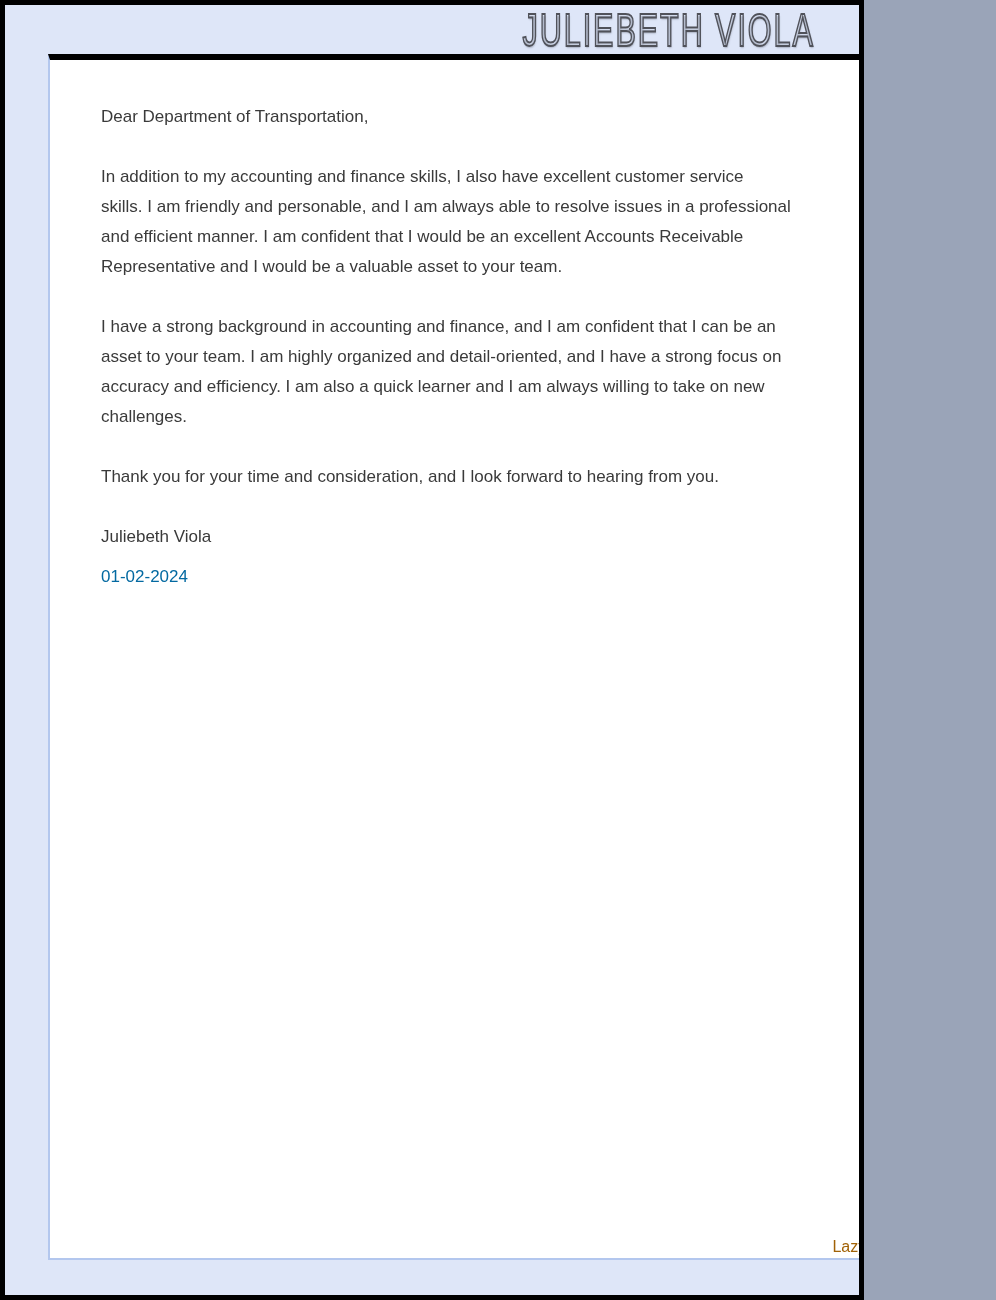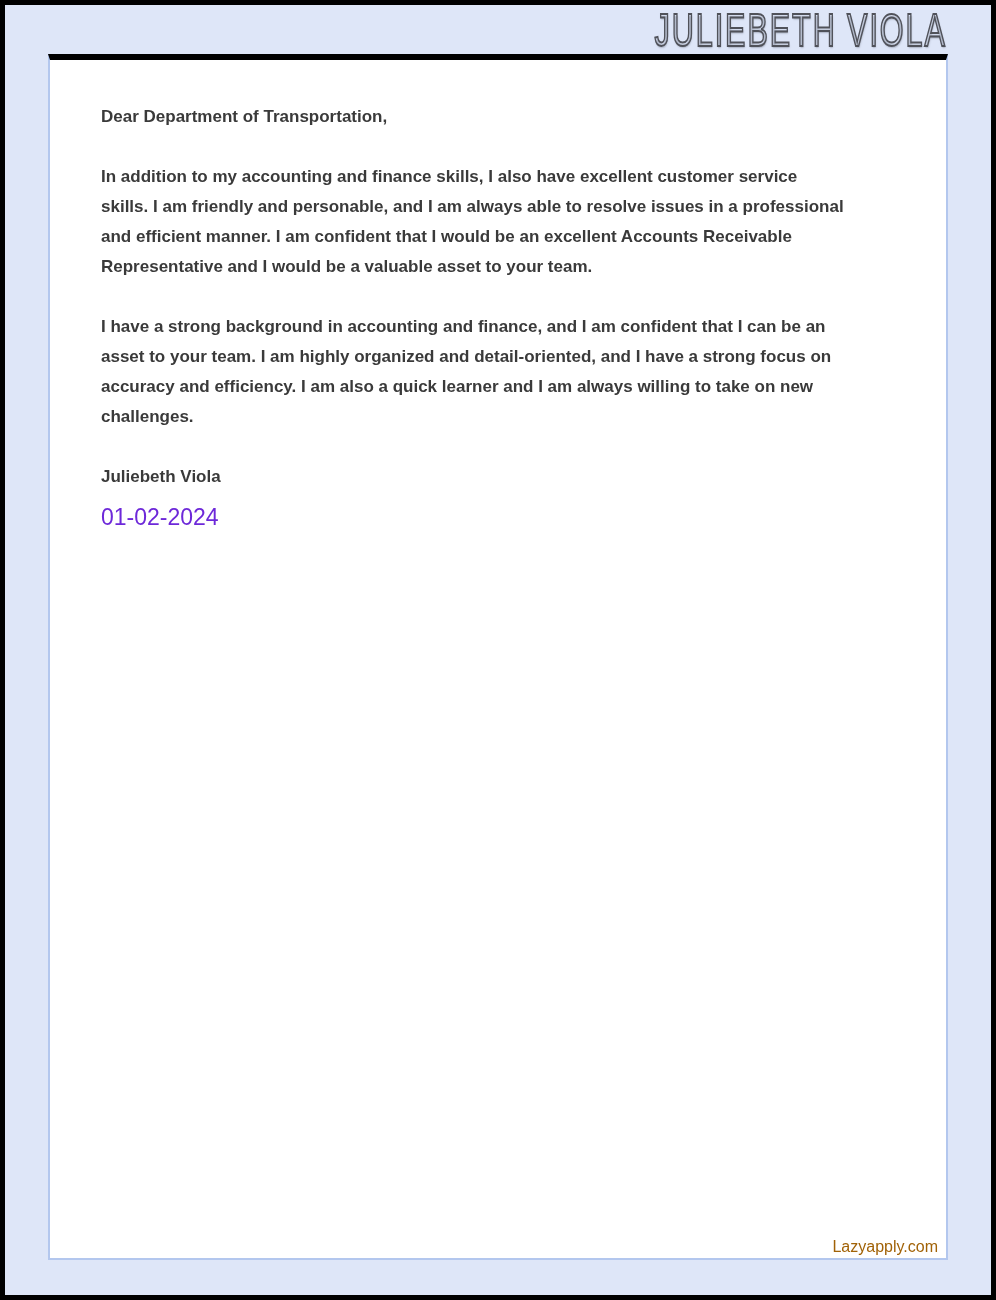--- a/index.html
+++ b/index.html
@@ -1,20 +1,20 @@
 <!DOCTYPE html>
 <html><head>
 <meta charset="utf-8">
 <style>
   * { margin: 0; padding: 0; box-sizing: border-box; }
   html, body { background: #9aa4b8; }
 
   .canvas {
     position: relative;
-    width: 996px;
+    width: 864px;
     height: 1300px;
     background: #dee6f8;
     border: 5px solid #000000;
     overflow: hidden;
     font-family: "Liberation Sans", sans-serif;
   }
 
   .header-title {
     position: absolute;
     top: 0px;
@@ -50,30 +50,29 @@
     color: #3a3a3a;
     font-size: 17px;
     line-height: 30px;
     font-weight: 400;
   }
 
   .content .block {
     white-space: pre-line;
     width: 822px;
     margin: 0 0 30px 0;
-    font-weight: bold;
   }
 
   .content .signature { margin-bottom: 10px; }
 
   .date-link {
     display: inline-block;
-    color: #6d28d9;
+    color: #0369a1;
     text-decoration: none;
-    font-size: 23px;
+    font-size: 17px;
     line-height: 30px;
     cursor: pointer;
   }
 
   .page-footer {
     position: absolute;
     right: 8px;
     bottom: 2px;
     font-size: 16px;
     color: #a16207;
@@ -96,20 +95,21 @@
       <p class="block paragraph">In addition to my accounting and finance skills, I also have excellent customer service
 skills. I am friendly and personable, and I am always able to resolve issues in a professional
 and efficient manner. I am confident that I would be an excellent Accounts Receivable
 Representative and I would be a valuable asset to your team.</p>
 
       <p class="block paragraph">I have a strong background in accounting and finance, and I am confident that I can be an
 asset to your team. I am highly organized and detail-oriented, and I have a strong focus on
 accuracy and efficiency. I am also a quick learner and I am always willing to take on new
 challenges.</p>
 
+      <p class="block paragraph">Thank you for your time and consideration, and I look forward to hearing from you.</p>
 
 
       <p class="block signature">Juliebeth Viola</p>
 
       <a class="date-link">01-02-2024</a>
 
     </div>
 
     <div class="page-footer">Lazyapply.com</div>
   </div>

